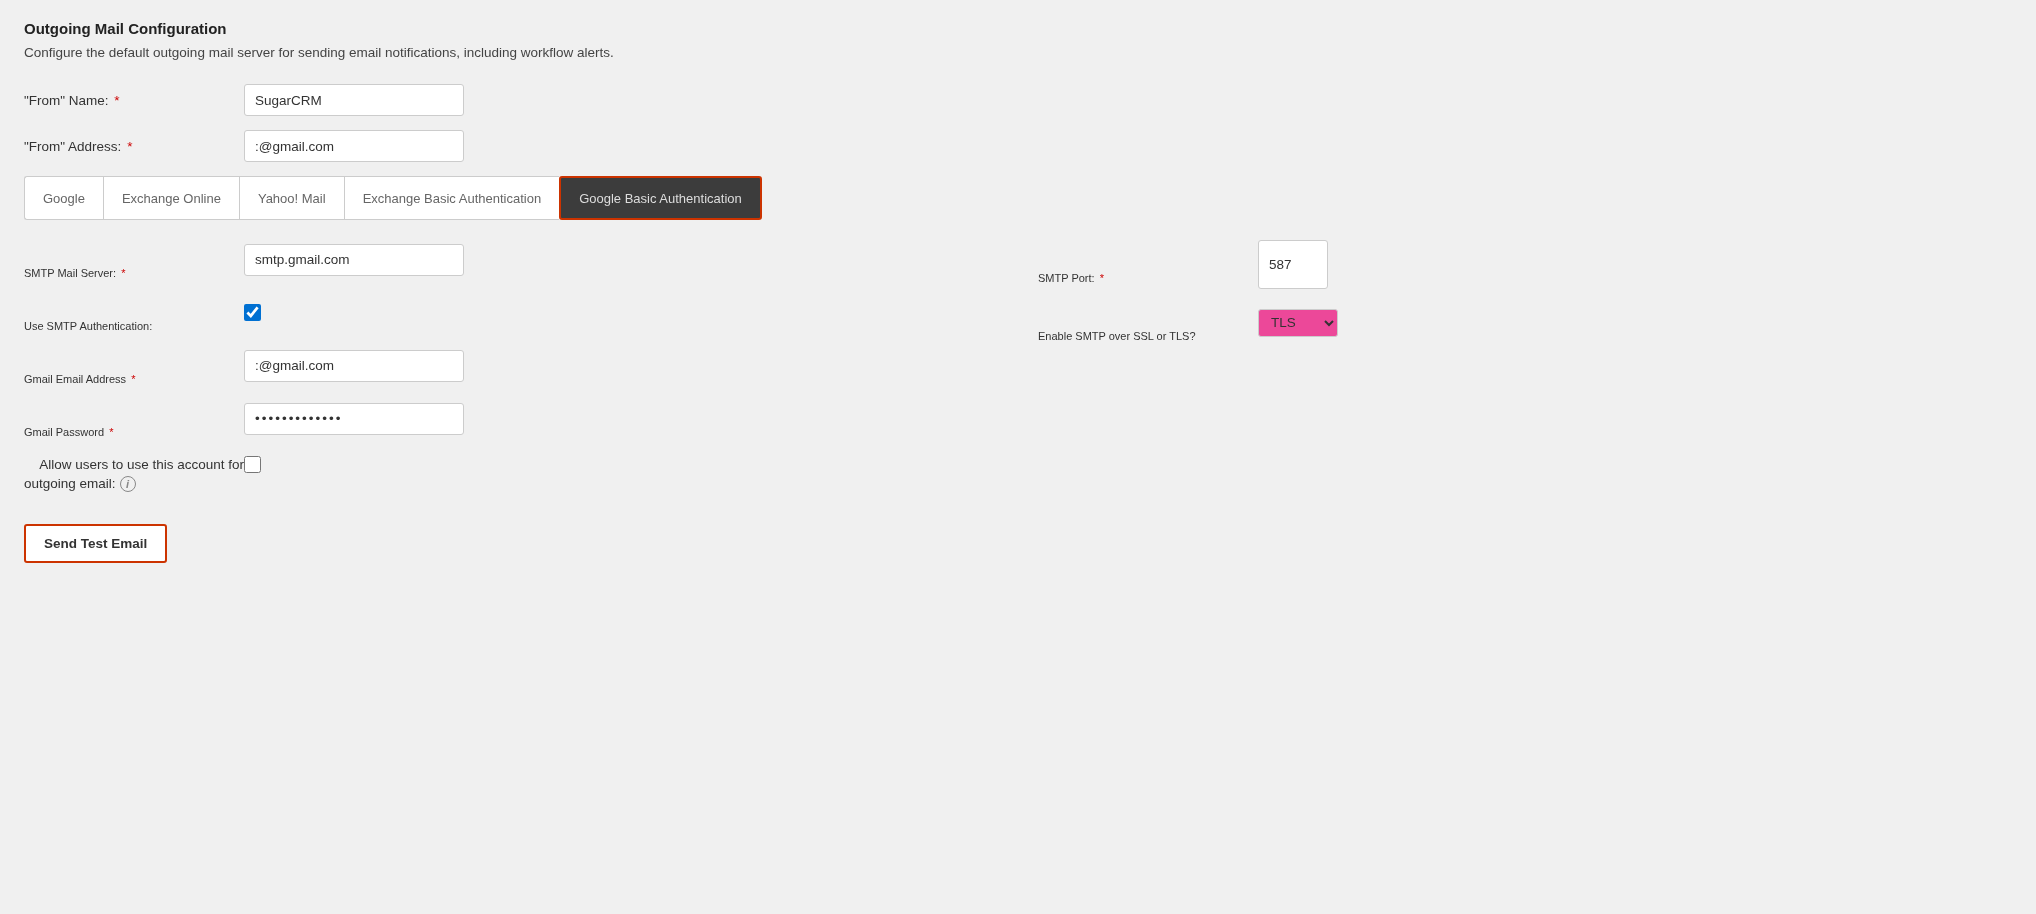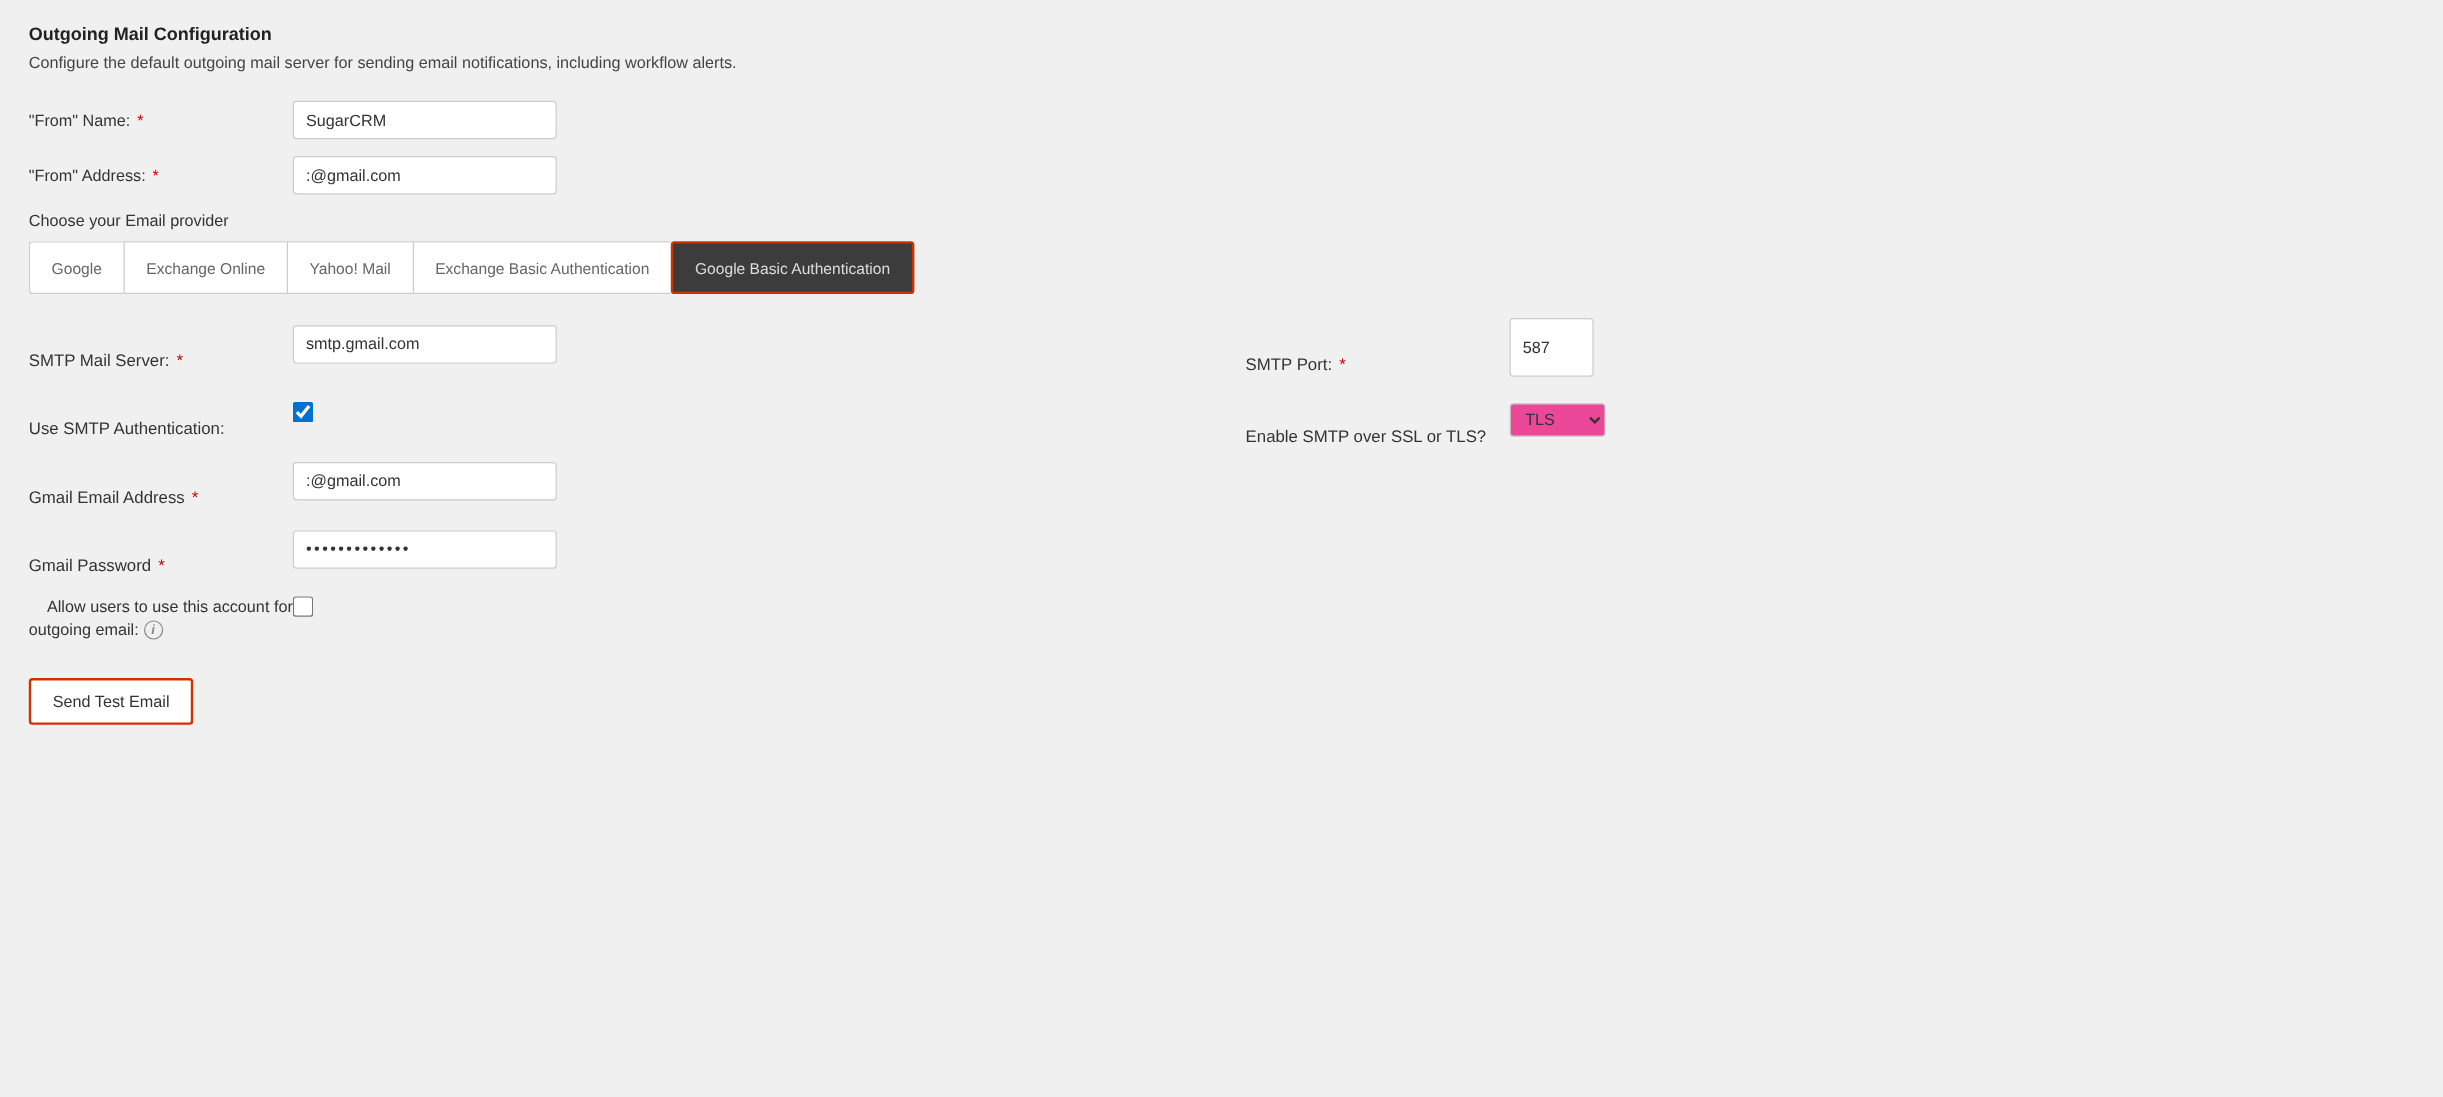--- a/index.html
+++ b/index.html
@@ -102,21 +102,21 @@
     .settings-left, .settings-right {
       display: flex;
       flex-direction: column;
       gap: 14px;
     }
     .field-row {
       display: flex;
       align-items: center;
     }
     .field-label {
-      font-size: 14px;
+      font-size: 11px;
       color: #333;
       width: 220px;
       flex-shrink: 0;
       margin-top: 27px;
     }
     .field-label .required {
       color: #cc0000;
       margin-left: 2px;
     }
     .field-input {
@@ -177,21 +177,21 @@
       font-style: italic;
       font-weight: bold;
       cursor: default;
       flex-shrink: 0;
     }
     .send-test-btn {
       border: 2px solid #cc3300;
       background: #fff;
       color: #333;
       font-size: 13.5px;
-      font-weight: 400;
+      font-weight: 700;
       padding: 10px 18px;
       cursor: pointer;
       border-radius: 3px;
       margin-top: 30px;
       display: inline-block;
     }
     .smtp-port-input {
       width: 70px;
       border: 1px solid #ccc;
       border-radius: 3px;
@@ -224,21 +224,20 @@
   <div class="form-row">
     <div class="form-label">
       <span>"From" Address:</span>
       <span class="required">*</span>
     </div>
     <input class="form-input" type="text" value=":@gmail.com" style="">
   </div>
 
   
   <div class="provider-section">
-    <div class="provider-label">Choose your Email provider</div>
     <div class="provider-buttons">
       <button class="provider-btn">Google</button>
       <button class="provider-btn">Exchange Online</button>
       <button class="provider-btn">Yahoo! Mail</button>
       <button class="provider-btn">Exchange Basic Authentication</button>
       <button class="provider-btn active">Google Basic Authentication</button>
     </div>
   </div>
 
   

